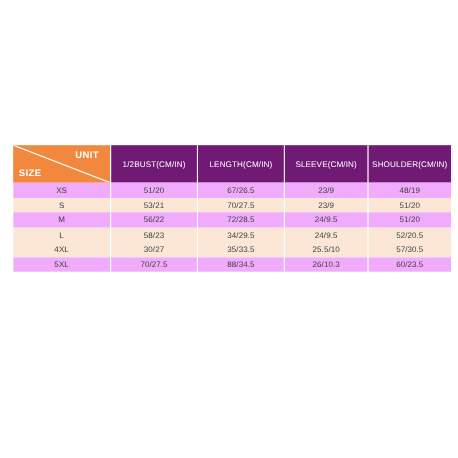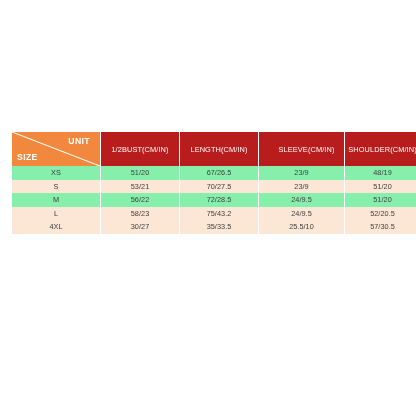--- a/index.html
+++ b/index.html
@@ -38,21 +38,21 @@
     border-left: 1px solid #ffffff;
     border-right: 1px solid #ffffff;
     font-weight: normal;
   }
 
   
   thead tr {
     height: 34px;
   }
   thead th {
-    background: #b91c1c;
+    background: #701a75;
     color: #ffffff;
     font-weight: bold;
     font-size: 7.4px;
     letter-spacing: 0.1px;
     height: 34px;
   }
 
   th.corner-cell {
     position: relative;
     padding: 0;
@@ -90,21 +90,21 @@
   tbody tr {
     height: 13.5px;
   }
   tbody td {
     height: 13.5px;
     font-size: 7.3px;
     color: #404040;
     letter-spacing: 0.05px;
   }
   tbody tr.row-odd td {
-    background: #86efac;
+    background: #f0abfc;
   }
   tbody tr.row-even td {
     background: #FCE7D7;
   }
   tbody td.size-cell {
     color: #3a3a3a;
   }
 </style>
 </head>
 <body>
@@ -115,21 +115,21 @@
       <tr>
         <th class="corner-cell" style="width:88px;">
           <svg class="corner-diagonal" viewBox="0 0 88 34" preserveAspectRatio="none">
             <line x1="0" y1="0" x2="88" y2="34" stroke="#ffffff" stroke-width="1.1"></line>
           </svg>
           <span class="corner-unit">UNIT</span>
           <span class="corner-size">SIZE</span>
         </th>
         <th style="width:78px;">1/2BUST(CM/IN)</th>
         <th style="width:78px;">LENGTH(CM/IN)</th>
-        <th style="width:75px;padding-left:10px;">SLEEVE(CM/IN)</th>
+        <th style="width:75px;">SLEEVE(CM/IN)</th>
         <th style="width:75px;">SHOULDER(CM/IN)</th>
       </tr>
     </thead>
     <tbody>
       <tr class="row-odd">
         <td class="size-cell">XS</td>
         <td>51/20</td>
         <td>67/26.5</td>
         <td>23/9</td>
         <td>48/19</td>
@@ -144,26 +144,33 @@
       <tr class="row-odd">
         <td class="size-cell">M</td>
         <td>56/22</td>
         <td>72/28.5</td>
         <td>24/9.5</td>
         <td>51/20</td>
       </tr>
       <tr class="row-even">
         <td class="size-cell">L</td>
         <td>58/23</td>
-        <td>75/43.2</td>
+        <td>34/29.5</td>
         <td>24/9.5</td>
         <td>52/20.5</td>
       </tr>
       <tr class="row-even">
         <td class="size-cell">4XL</td>
         <td>30/27</td>
         <td>35/33.5</td>
         <td>25.5/10</td>
         <td>57/30.5</td>
       </tr>
+      <tr class="row-odd">
+        <td class="size-cell">5XL</td>
+        <td>70/27.5</td>
+        <td>88/34.5</td>
+        <td>26/10.3</td>
+        <td>60/23.5</td>
+      </tr>
     </tbody>
   </table>
 </div>
 
 </body></html>

